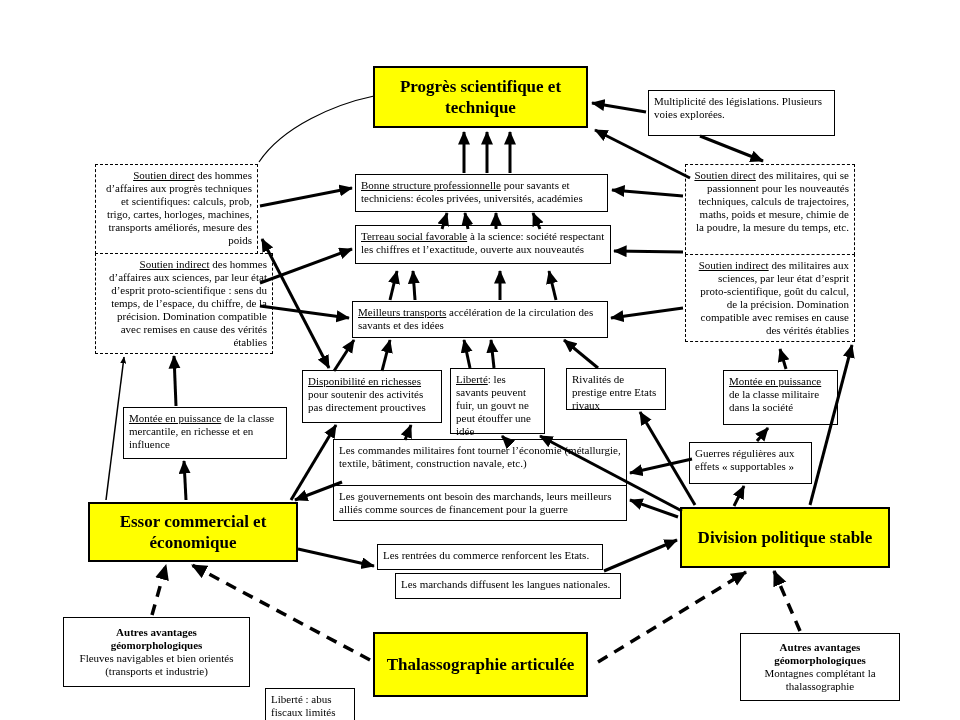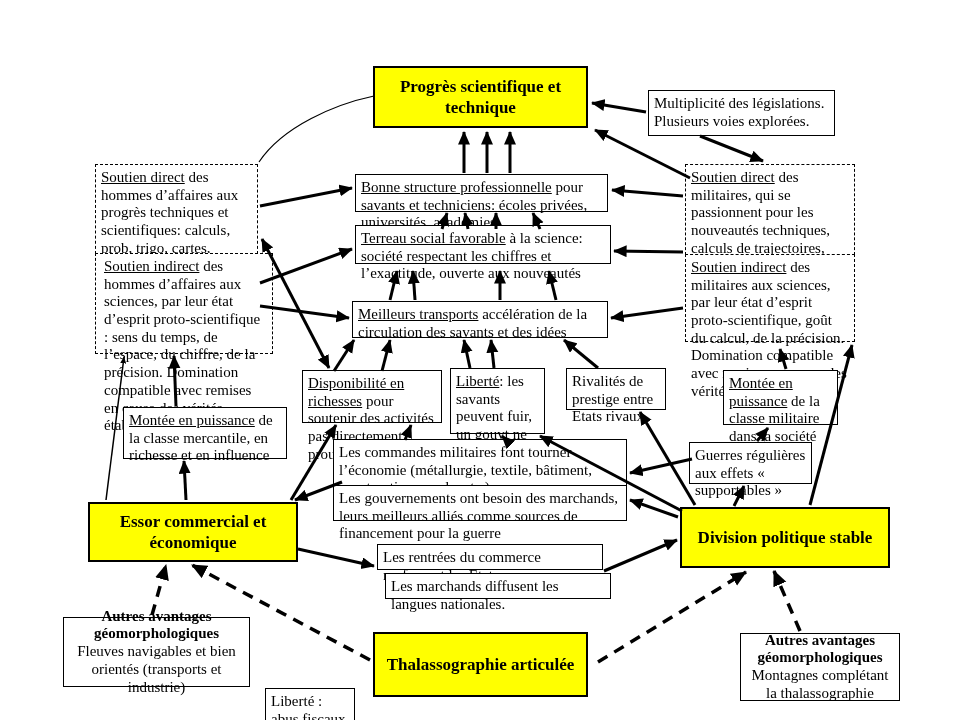--- a/index.html
+++ b/index.html
@@ -2,23 +2,23 @@
 <html><head>
 <meta charset="utf-8">
 <style>
   html,body{margin:0;padding:0;background:#fff;}
   #canvas{
     position:relative;width:960px;height:720px;background:#fff;overflow:hidden;
     font-family:"Liberation Serif","DejaVu Serif",serif;color:#000000;
   }
   .box{
     position:absolute;border:1px solid #000;background:#fff;
-    font-size:15px;line-height:1.18;padding:4px 5px;box-sizing:border-box;z-index:2;
+    font-size:11px;line-height:1.18;padding:4px 5px;box-sizing:border-box;z-index:2;
   }
-  .dashed{border:1px dashed #000;}
+  .dashed{border:1px dashed #000;text-align:right;}
   .yellow{
     background:#FFFF00;border:2px solid #000;display:flex;align-items:center;justify-content:center;
     text-align:center;font-weight:bold;font-size:17px;line-height:1.25;z-index:2;position:absolute;
     box-sizing:border-box;padding:2px;
   }
   .centered{display:flex;flex-direction:column;align-items:center;justify-content:center;text-align:center;}
   .u{text-decoration:underline;}
   .b{font-weight:bold;}
   #connectors{position:absolute;left:0;top:0;z-index:3;pointer-events:none;}
 </style>
@@ -161,21 +161,21 @@
     <span>Les gouvernements ont besoin des marchands, leurs meilleurs alliés comme sources de financement pour la guerre</span>
   </div>
 
   <div class="box" style="left:689px;top:442px;width:123px;height:42px;">
     <span>Guerres régulières aux effets « supportables »</span>
   </div>
 
   <div class="box" style="left:377px;top:544px;width:226px;height:26px;">
     <span>Les rentrées du commerce renforcent les Etats.</span>
   </div>
-  <div class="box" style="left:385px;top:573px;width:226px;height:26px;">
+  <div class="box" style="left:395px;top:573px;width:226px;height:26px;">
     <span>Les marchands diffusent les langues nationales.</span>
   </div>
 
   <div class="box centered" style="left:63px;top:617px;width:187px;height:70px;">
     <span class="b">Autres avantages géomorphologiques</span>
     <span>Fleuves navigables et bien orientés (transports et industrie)</span>
   </div>
 
   <div class="box" style="left:265px;top:650px;width:90px;height:40px;margin-top:38px;">
     <span>Liberté : abus fiscaux limités</span>

